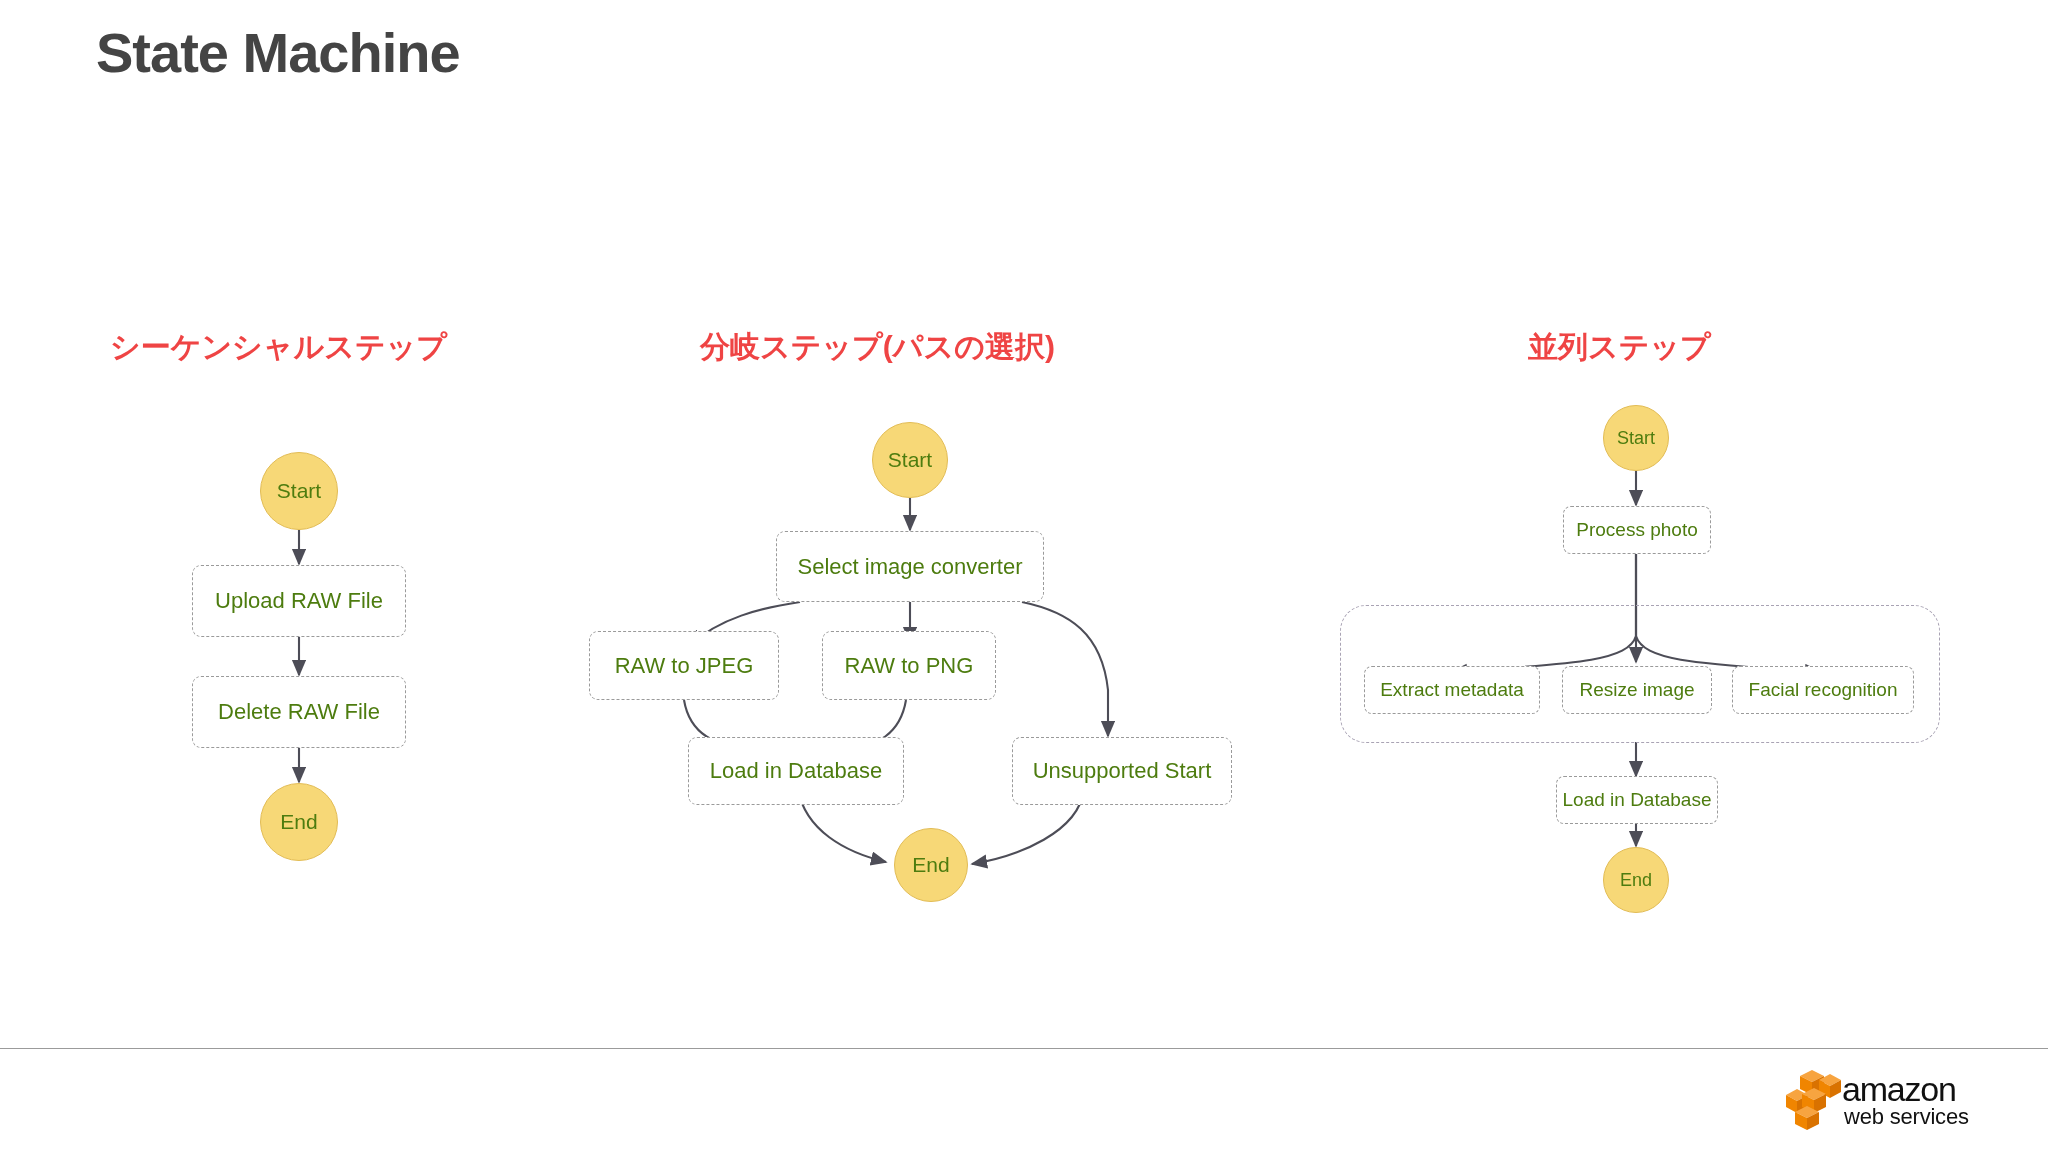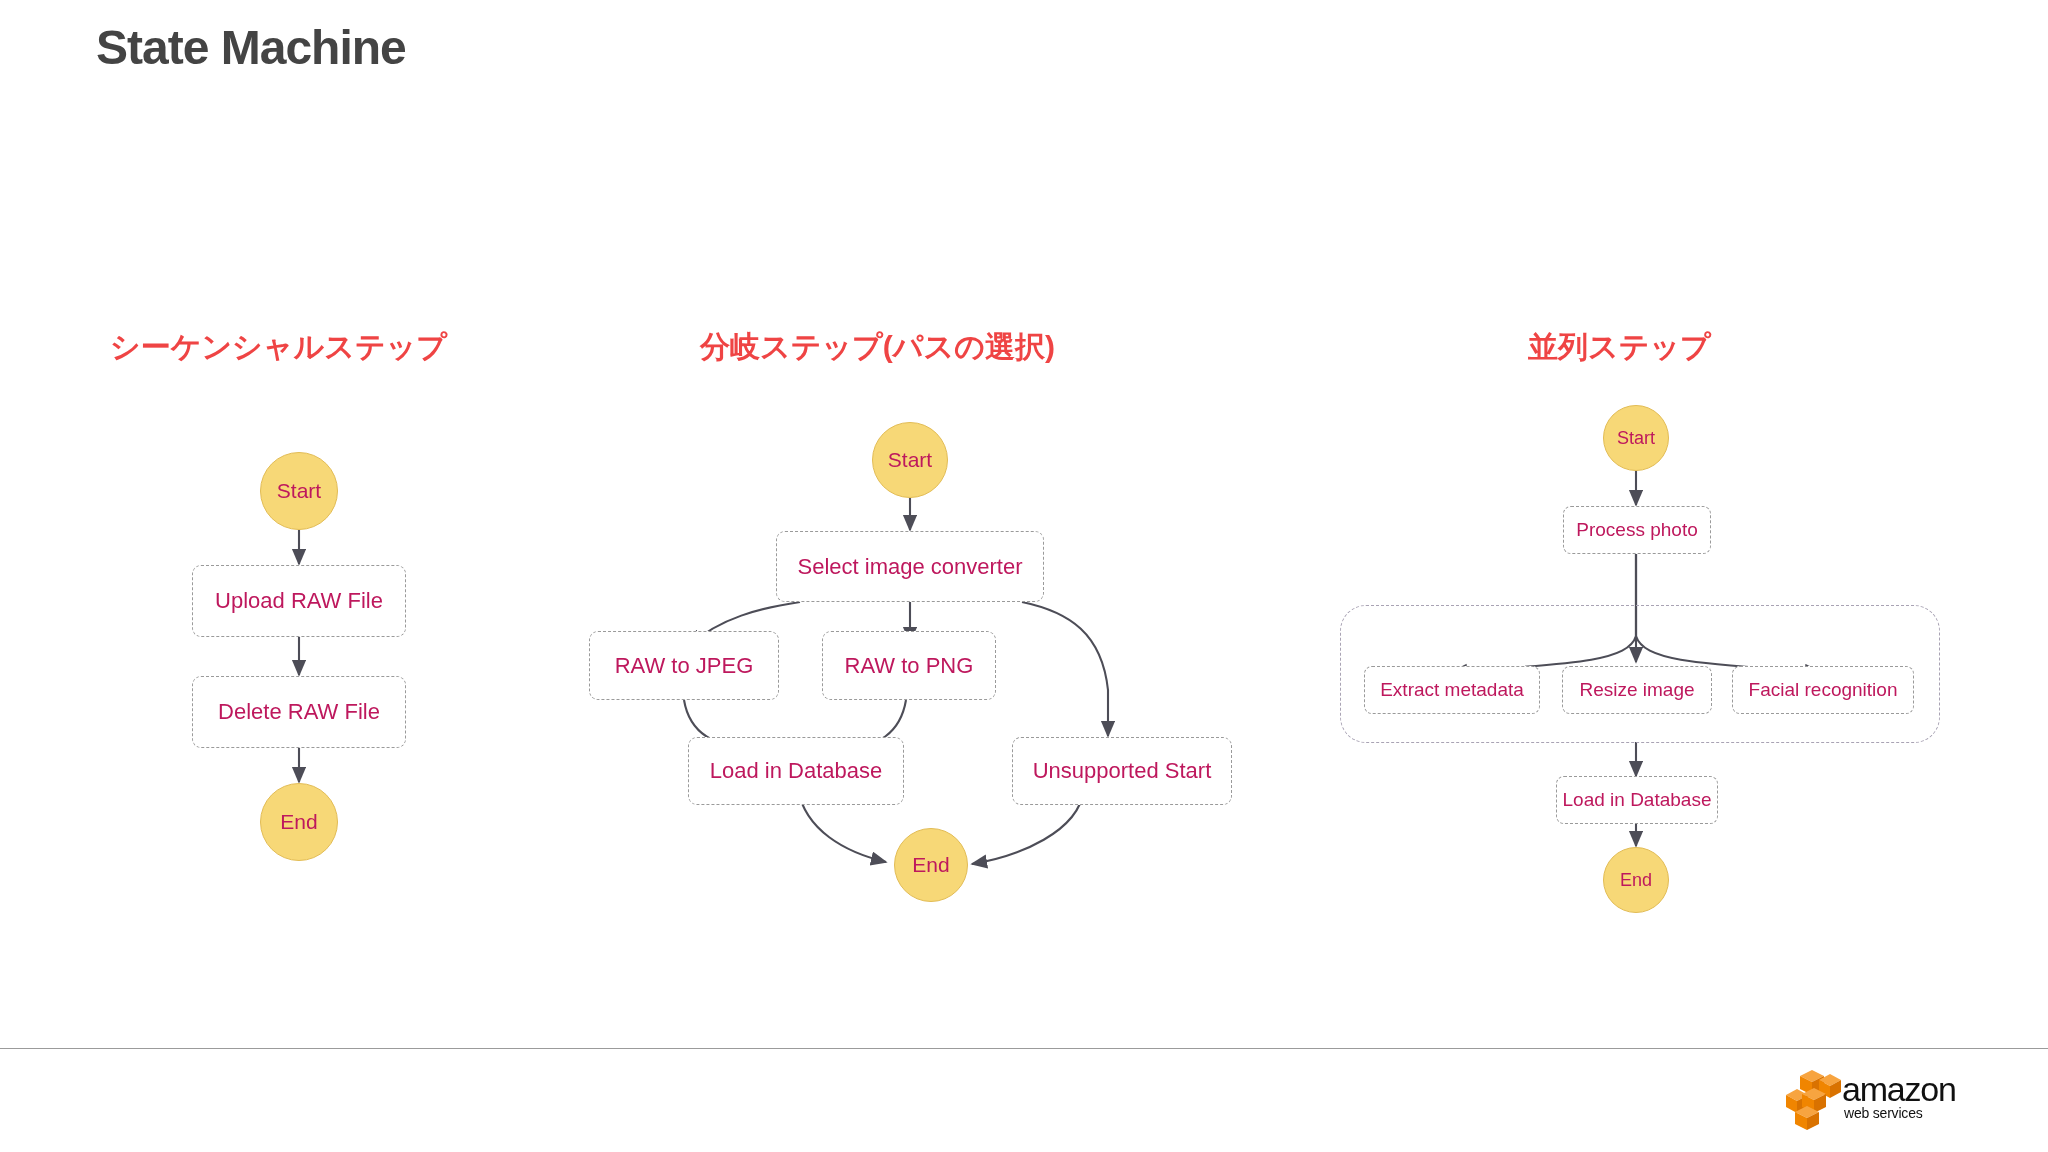--- a/index.html
+++ b/index.html
@@ -14,21 +14,21 @@
     overflow: hidden;
     font-family: "Liberation Sans", "DejaVu Sans", sans-serif;
     -webkit-font-smoothing: antialiased;
   }
 
   
   .page-title {
     position: absolute;
     left: 96px;
     top: 22px;
-    font-size: 48px;
+    font-size: 56px;
     font-weight: bold;
     color: #444444;
     letter-spacing: -1px;
     line-height: 1.1;
     white-space: nowrap;
   }
 
   
   .section-heading {
     position: absolute;
@@ -52,21 +52,21 @@
     pointer-events: none;
   }
 
   
   .node {
     position: absolute;
     box-sizing: border-box;
     display: flex;
     align-items: center;
     justify-content: center;
-    color: #be185d;
+    color: #4d7c0f;
     white-space: nowrap;
   }
   .node.terminal {
     background: #F7D877;
     border: 1px solid #E2BC55;
     border-radius: 50%;
     font-size: 21px;
   }
   .node.task {
     background: #ffffff;
@@ -110,21 +110,21 @@
     font-size: 34px;
     font-weight: normal;
     color: #111111;
     letter-spacing: -1.2px;
     line-height: 1;
   }
   .aws-logo .subword {
     position: absolute;
     left: 58px;
     top: 38px;
-    font-size: 14px;
+    font-size: 22px;
     color: #111111;
     letter-spacing: -0.2px;
     line-height: 1;
   }
 </style>
 </head>
 <body>
 
 <div class="page-title">State Machine</div>
 

